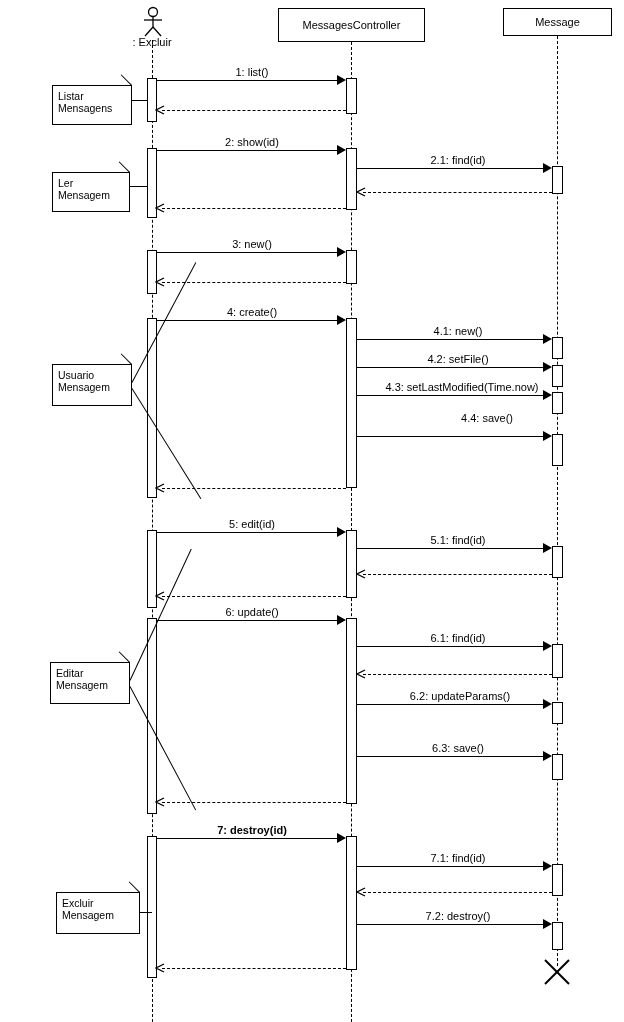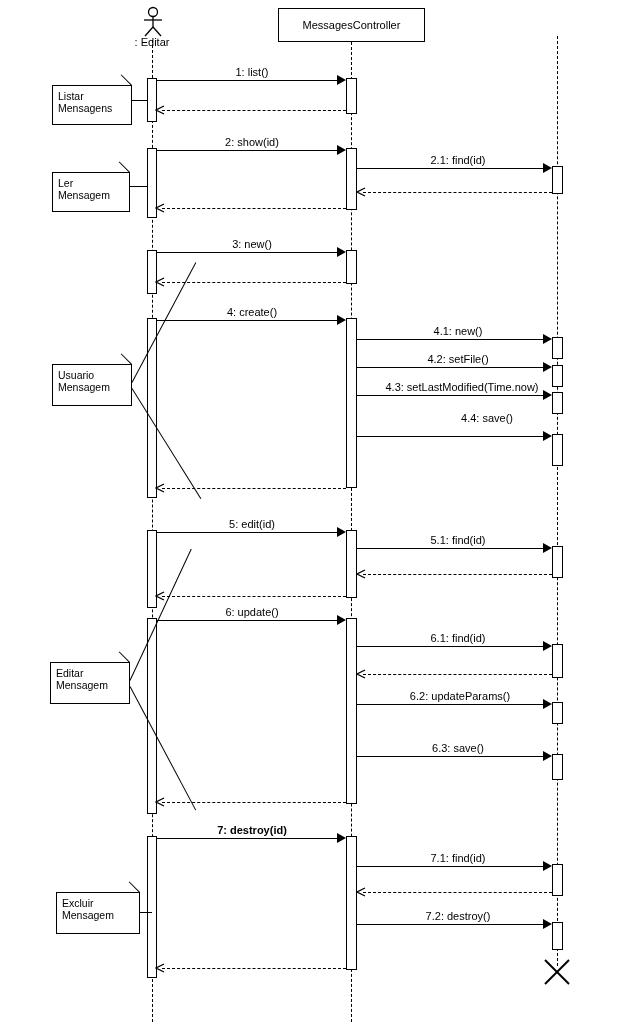--- a/index.html
+++ b/index.html
@@ -127,26 +127,29 @@
 
 <div id="canvas">
 
   <svg class="stickman" style="left:138px; top:6px;" width="30" height="32" viewBox="0 0 30 32">
     <circle cx="15" cy="6" r="4.5" fill="#fff" stroke="#000" stroke-width="1.3"></circle>
     <line x1="15" y1="10.5" x2="15" y2="21" stroke="#000" stroke-width="1.3"></line>
     <line x1="6" y1="14" x2="24" y2="14" stroke="#000" stroke-width="1.3"></line>
     <line x1="15" y1="21" x2="7" y2="30" stroke="#000" stroke-width="1.3"></line>
     <line x1="15" y1="21" x2="23" y2="30" stroke="#000" stroke-width="1.3"></line>
   </svg>
-  <div class="actor-label" style="left:102px; top:36px; width:100px;">: Editar</div>
+  <div class="actor-label" style="left:102px; top:36px; width:100px;">: Excluir</div>
 
   <div class="obj-box" style="left:278px; top:8px; width:147px; height:34px;">
     <span>MessagesController</span>
   </div>
 
+  <div class="obj-box" style="left:503px; top:8px; width:109px; height:28px;">
+    <span>Message</span>
+  </div>
 
   <div class="lifeline" style="left:152px; top:40px; height:982px;"></div>
   <div class="lifeline" style="left:351px; top:42px; height:980px;"></div>
   <div class="lifeline" style="left:557px; top:36px; height:930px;"></div>
 
   <svg class="destroy-x" style="left:543px; top:958px;" width="28" height="28" viewBox="0 0 28 28">
     <line x1="2" y1="2" x2="26" y2="26" stroke="#000" stroke-width="2"></line>
     <line x1="26" y1="2" x2="2" y2="26" stroke="#000" stroke-width="2"></line>
   </svg>
 

